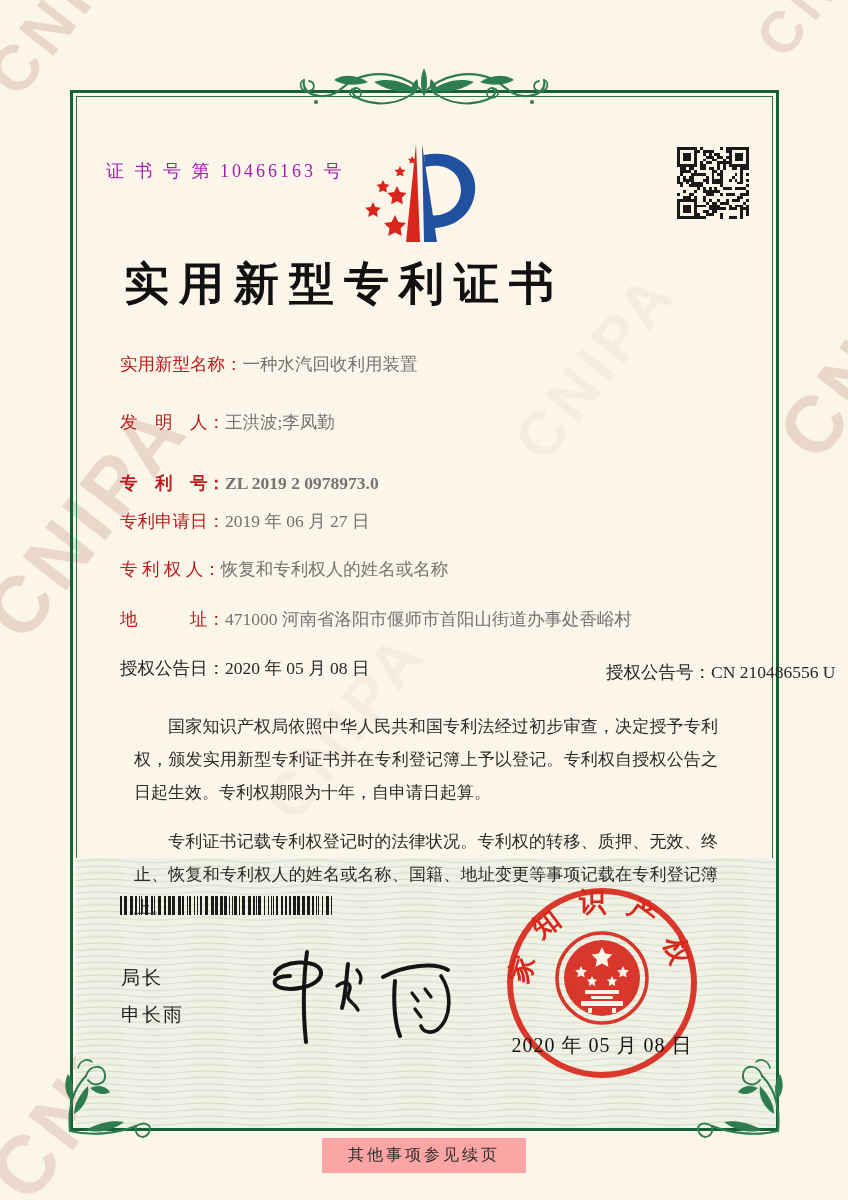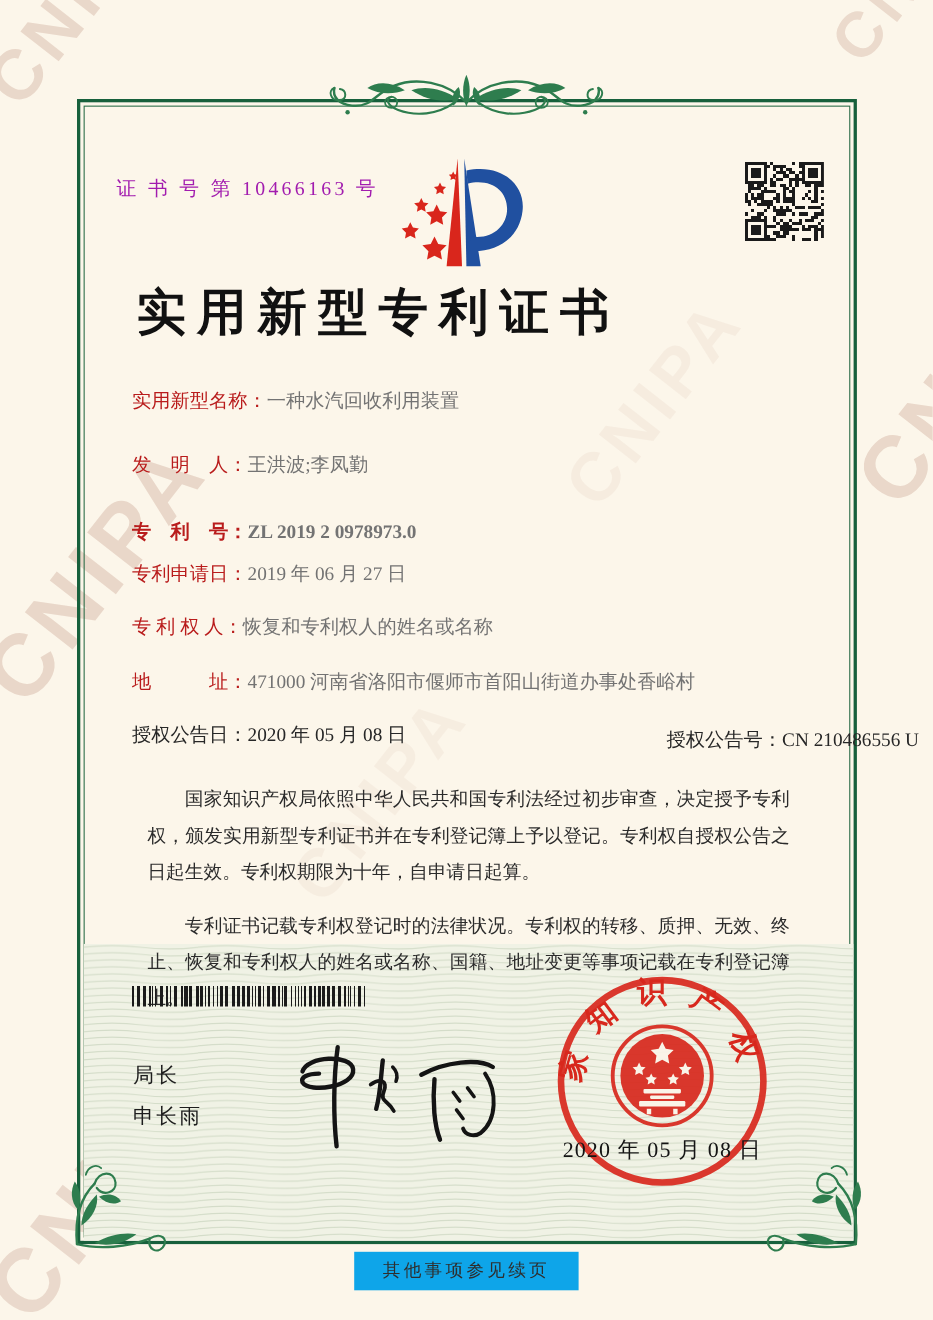--- a/index.html
+++ b/index.html
@@ -49,21 +49,21 @@
   .paras p{margin:16px;text-indent:2em;}
   .signer{position:absolute;left:121px;font-size:19px;letter-spacing:2px;color:#1d1d1d;}
   .pageinfo{
     position:absolute;left:0;top:1089px;width:848px;text-align:center;
     font-size:15px;letter-spacing:2px;color:#333;
   }
   .footnote{
     position:absolute;left:0;top:1138px;width:848px;text-align:center;
   }
   .footnote span{
-    display:inline-block;background:#0ea5e9;padding:7px 26px;
+    display:inline-block;background:#fca5a5;padding:7px 26px;
     font-size:16px;letter-spacing:3px;color:#2e2e2e;
   }
   .mirror{transform:scaleX(-1);}
 </style>
 </head>
 <body>
 
 <div class="page">
 
   <div class="wm" style="left:-28px;top:64px;font-size:64px;opacity:.32;">CNIPA</div>

